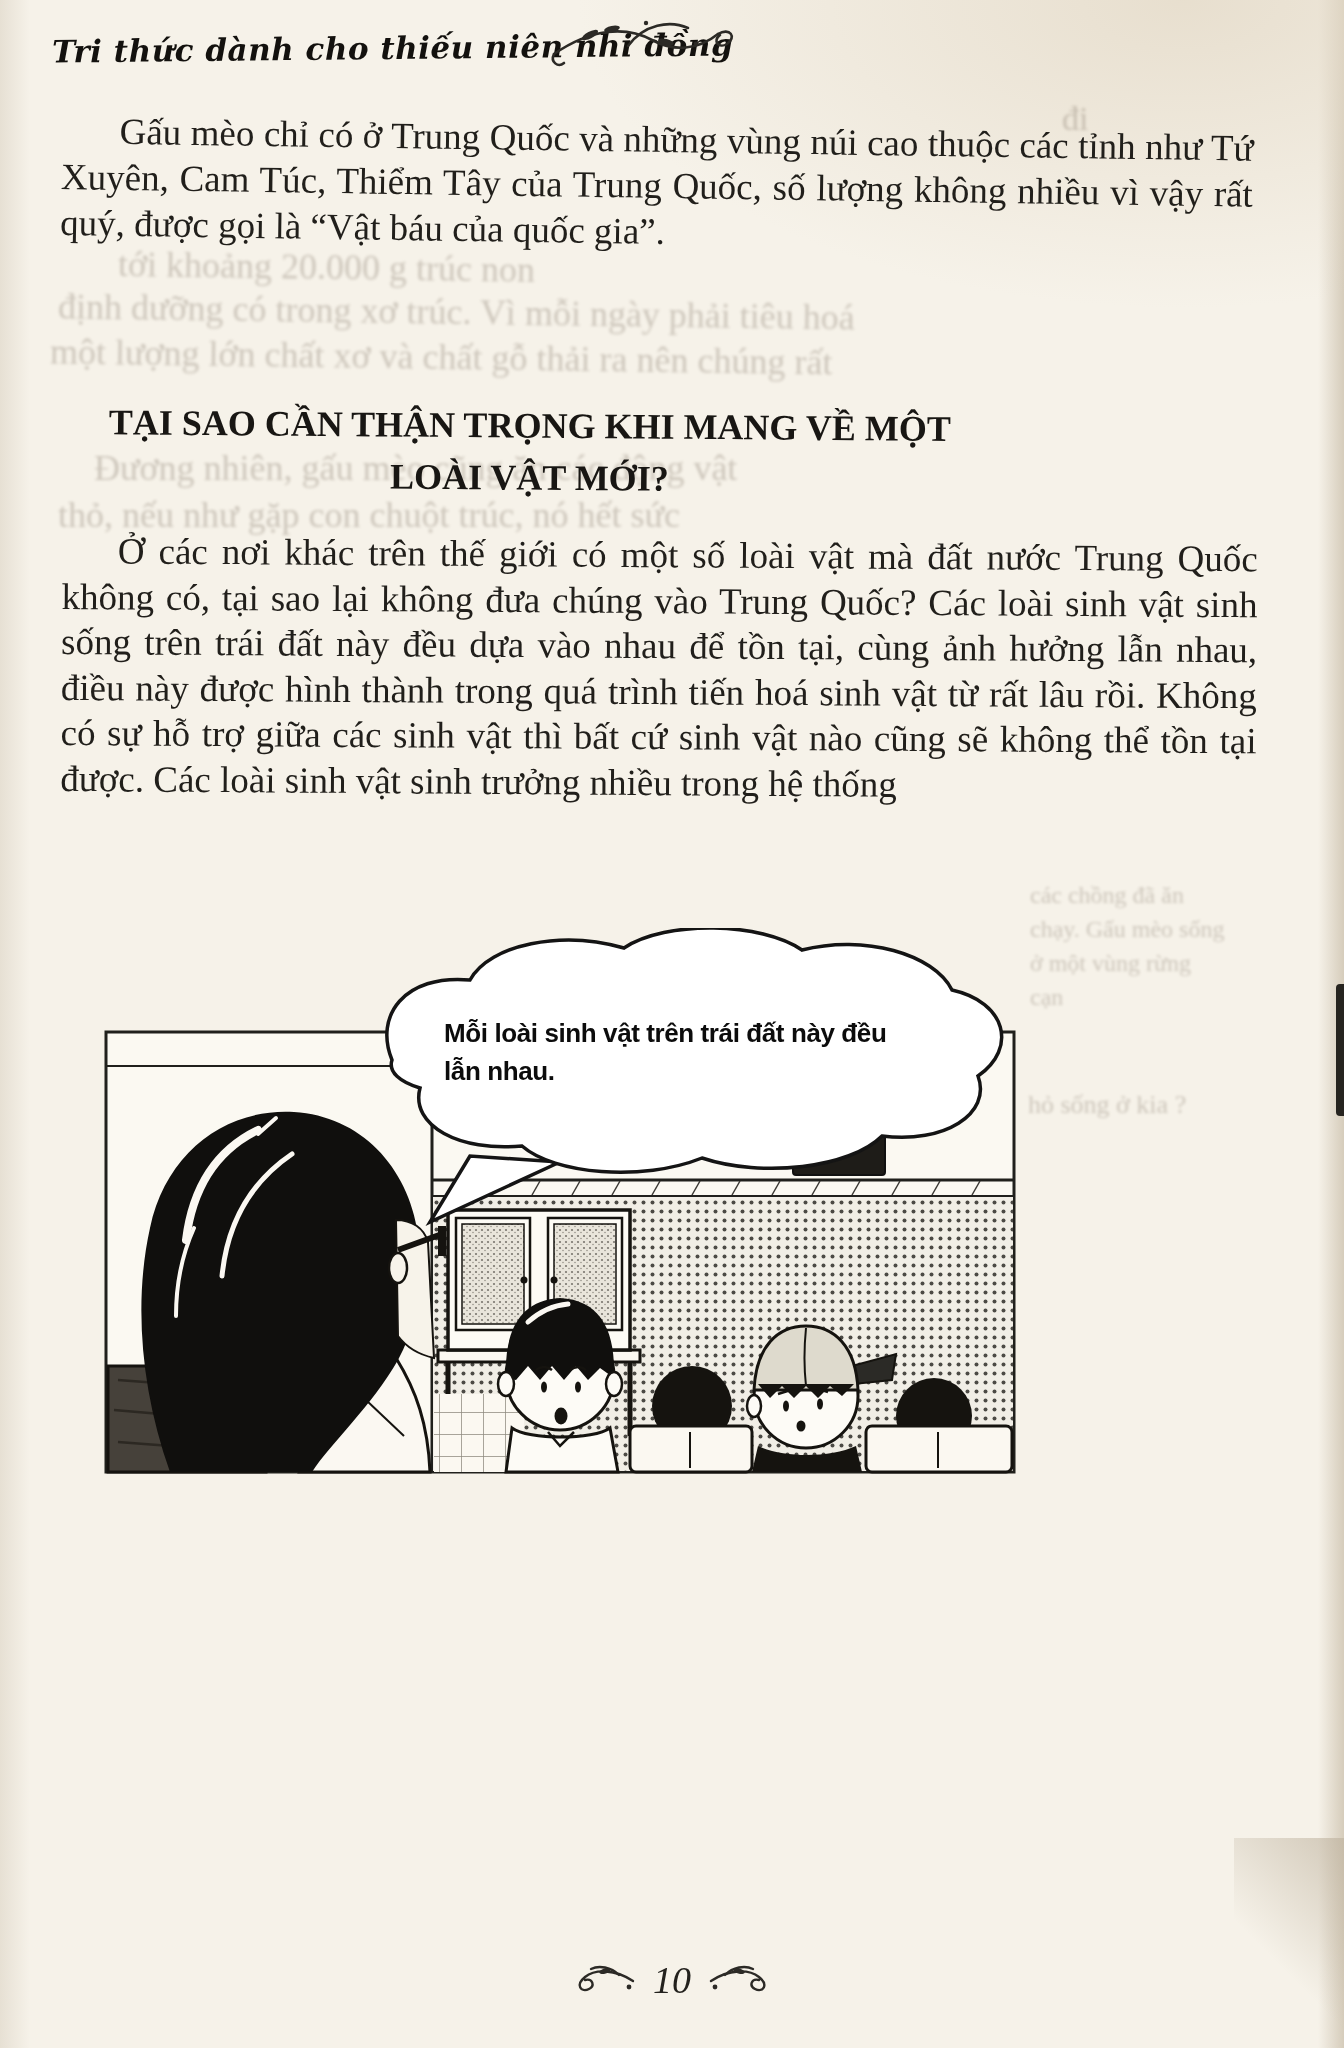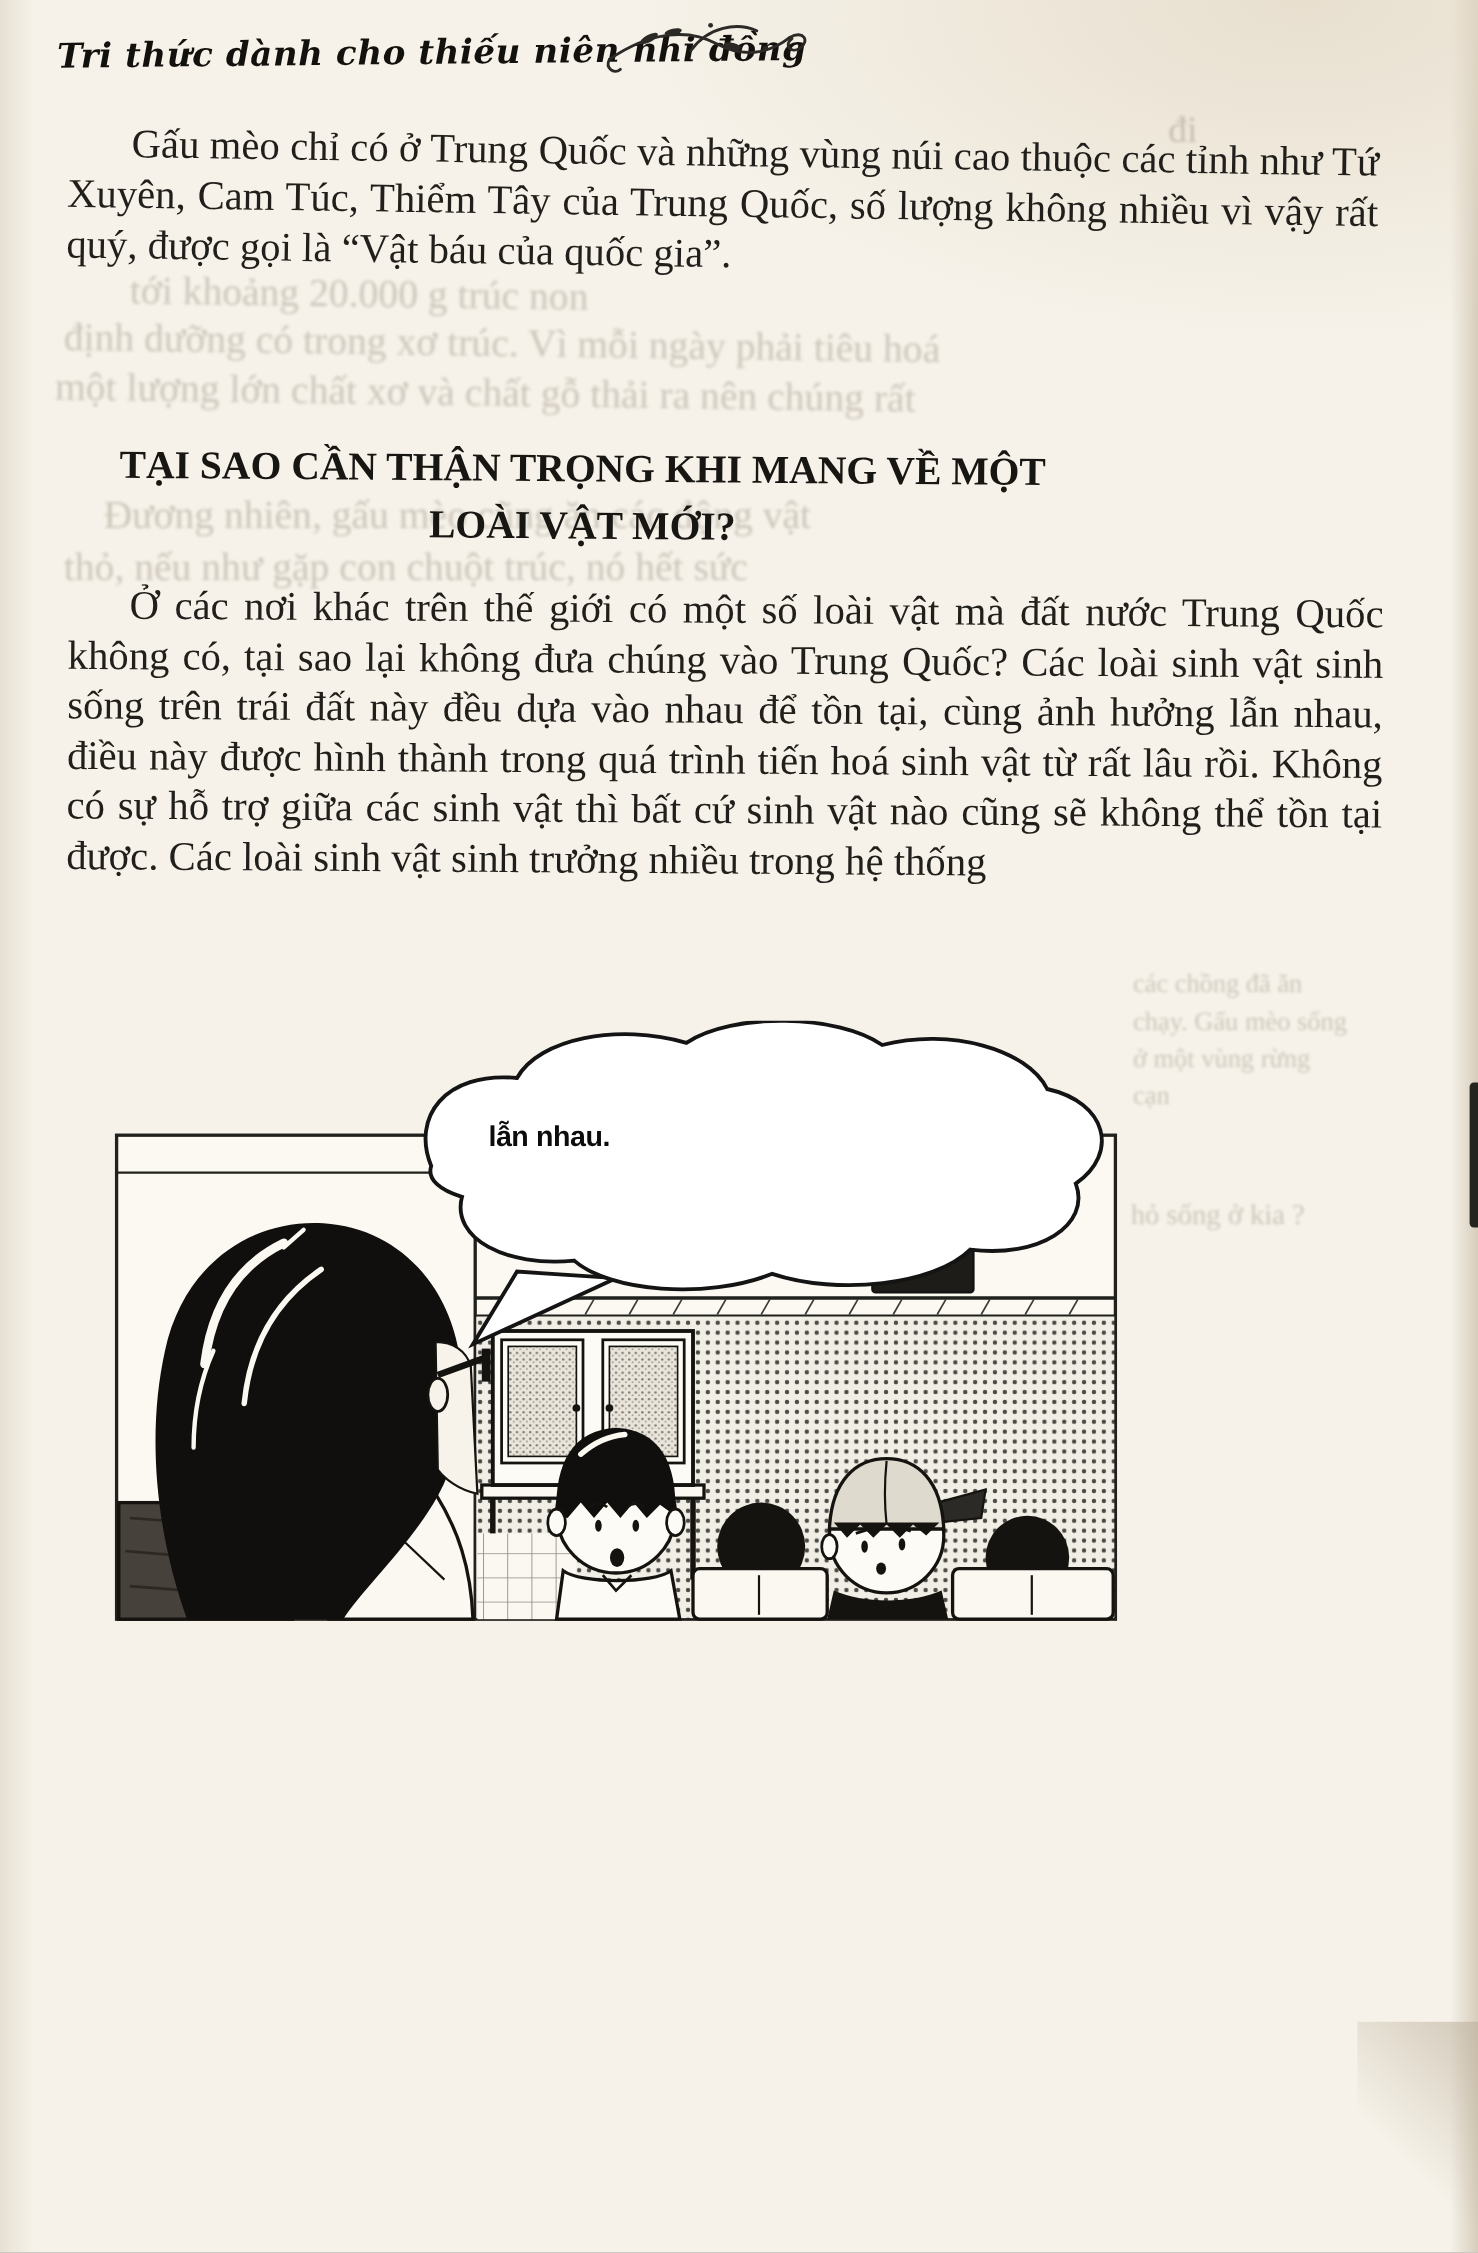--- a/index.html
+++ b/index.html
@@ -245,22 +245,42 @@
                    C 1006 74 1018 120 978 148
                    C 992 186 944 216 882 208
                    C 850 240 762 250 702 230
                    C 642 254 554 246 522 218
                    C 460 224 410 198 420 160
                    C 400 154 388 144 392 132 Z" fill="#ffffff" stroke="#141414" stroke-width="3.5"></path>
         </g>
       </svg>
 
       <div class="bubble-text">
+        <div>Mỗi loài sinh vật trên trái đất này đều</div>
         <div>lẫn nhau.</div>
       </div>
     </div>
 
+    <div class="footer">
+      <svg width="78" height="34" viewBox="0 0 78 34">
+        <g fill="none" stroke="#2c2a26" stroke-width="2.4" stroke-linecap="round">
+          <path d="M74 18 C 56 6 36 6 26 14 C 16 22 22 30 30 26 C 36 23 34 15 26 17"></path>
+          <path d="M60 12 C 52 4 40 2 32 6"></path>
+        </g>
+        <circle cx="70" cy="24" r="2.4" fill="#2c2a26"></circle>
+        <ellipse cx="46" cy="8" rx="6" ry="2.6" transform="rotate(-18 46 8)" fill="#2c2a26"></ellipse>
+      </svg>
+      <div class="page-number">10</div>
+      <svg width="78" height="34" viewBox="0 0 78 34" style="transform:scaleX(-1)">
+        <g fill="none" stroke="#2c2a26" stroke-width="2.4" stroke-linecap="round">
+          <path d="M74 18 C 56 6 36 6 26 14 C 16 22 22 30 30 26 C 36 23 34 15 26 17"></path>
+          <path d="M60 12 C 52 4 40 2 32 6"></path>
+        </g>
+        <circle cx="70" cy="24" r="2.4" fill="#2c2a26"></circle>
+        <ellipse cx="46" cy="8" rx="6" ry="2.6" transform="rotate(-18 46 8)" fill="#2c2a26"></ellipse>
+      </svg>
+    </div>
 
   </div>
 
   <div class="edge-dark"></div>
   <div class="corner-shadow"></div>
 </div>
 
 </body></html>

